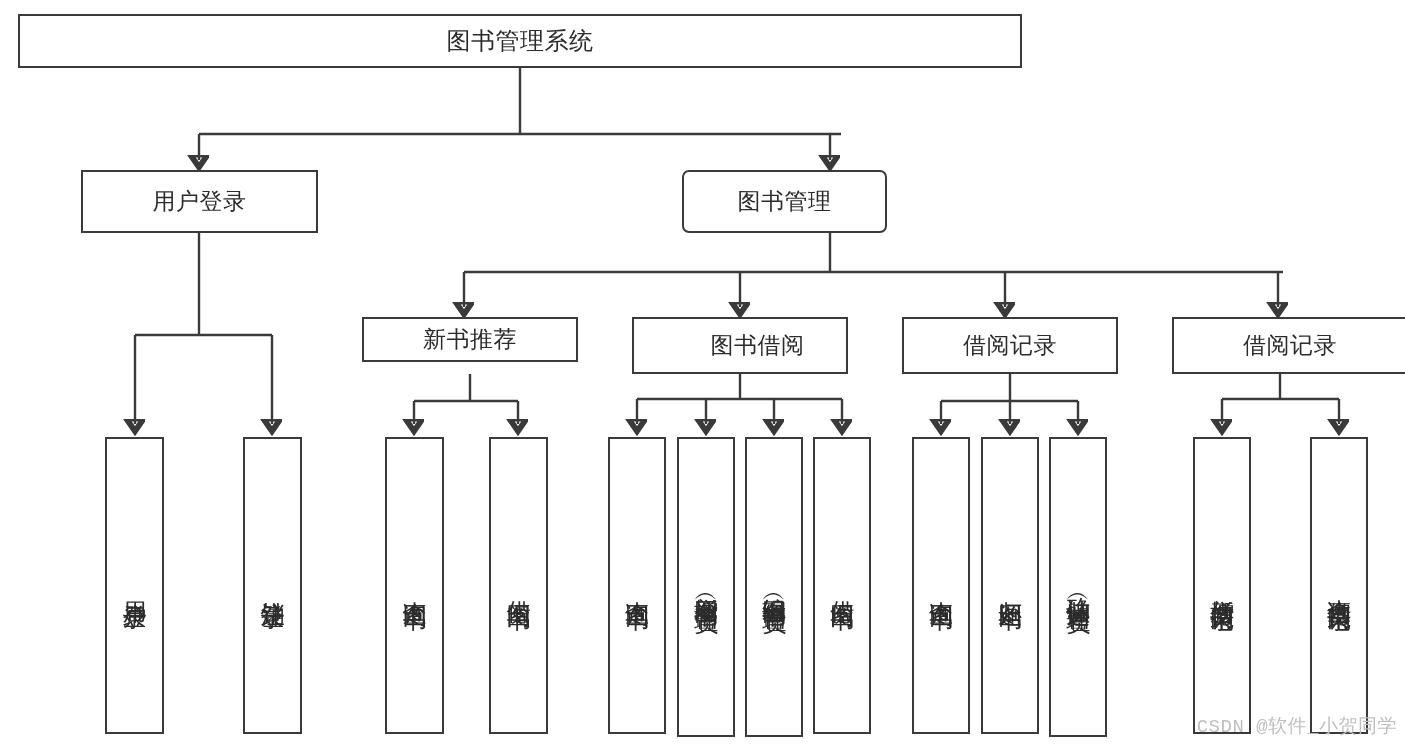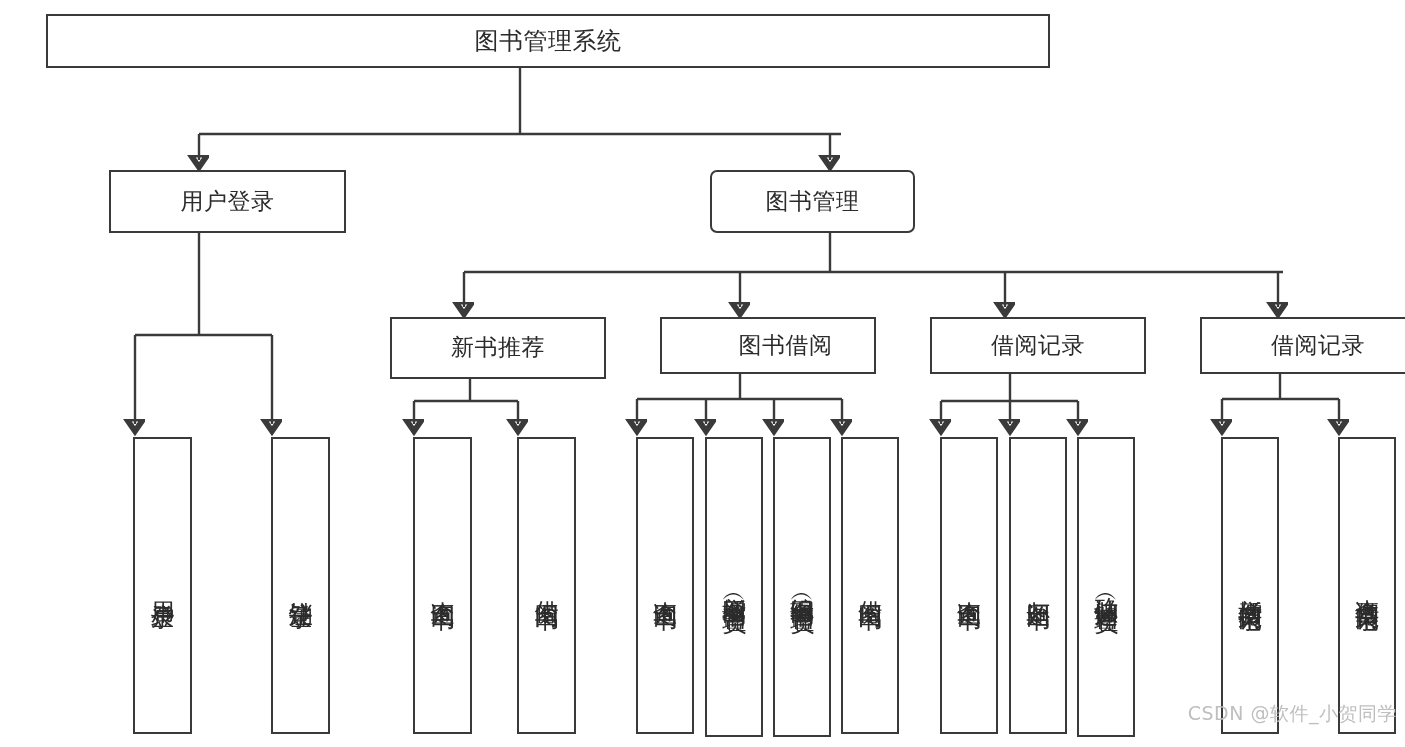--- a/index.html
+++ b/index.html
@@ -21,21 +21,20 @@
   .node {
     position: absolute;
     box-sizing: border-box;
     border: 2px solid #3a3a3a;
     background: #ffffff;
     color: #2b2b2b;
     display: flex;
     align-items: center;
     justify-content: center;
     text-align: center;
-    margin-left: 28px;
   }
   
   .node.h {
     font-size: 23px;
     line-height: 1.1;
     letter-spacing: 0.5px;
   }
   .node.root {
     font-size: 24px;
   }
@@ -61,25 +60,26 @@
     pointer-events: none;
   }
   svg#wires path, svg#wires line {
     stroke: #3a3a3a;
     stroke-width: 2.4;
     fill: none;
   }
   .watermark {
     position: absolute;
     right: 8px;
-    bottom: 20px;
+    bottom: 8px;
     font-size: 19px;
     color: #bfbfbf;
     letter-spacing: 0.5px;
     white-space: nowrap;
+    font-family: Liberation Mono, monospace;
   }
 </style>
 </head>
 <body>
 
 <div id="canvas">
 
   <svg id="wires" viewBox="0 0 1405 747" xmlns="http://www.w3.org/2000/svg">
     <defs>
       <marker id="arw" markerWidth="10" markerHeight="10" refX="2.2" refY="4" orient="auto" markerUnits="strokeWidth">
@@ -127,21 +127,21 @@
     <path d="M1222,399 L1222,424" marker-end="url(#arw)"></path>
     <path d="M1339,399 L1339,424" marker-end="url(#arw)"></path>
   </svg>
 
   <div class="node h root" style="left:18px; top:14px; width:1004px; height:54px;">图书管理系统</div>
 
   <div class="node h" style="left:81px; top:170px; width:237px; height:63px;">用户登录</div>
 
   <div class="node h" style="left:682px; top:170px; width:205px; height:63px;border-radius:7px;">图书管理</div>
 
-  <div class="node h" style="left:362px; top:317px; width:216px; height:62px;">新书推荐</div>
+  <div class="node h" style="left:362px; top:317px; width:216px; height:45px;">新书推荐</div>
 
   <div class="node h" style="left:632px; top:317px; width:216px; height:57px;padding-left:35px;">图书借阅</div>
 
   <div class="node h" style="left:902px; top:317px; width:216px; height:57px;">借阅记录</div>
 
   <div class="node h" style="left:1172px; top:317px; width:236px; height:57px;">借阅记录</div>
 
   <div class="node v" style="left:105px; top:437px; width:59px; height:297px;">
     <span class="vtext">用户登录</span>
   </div>

